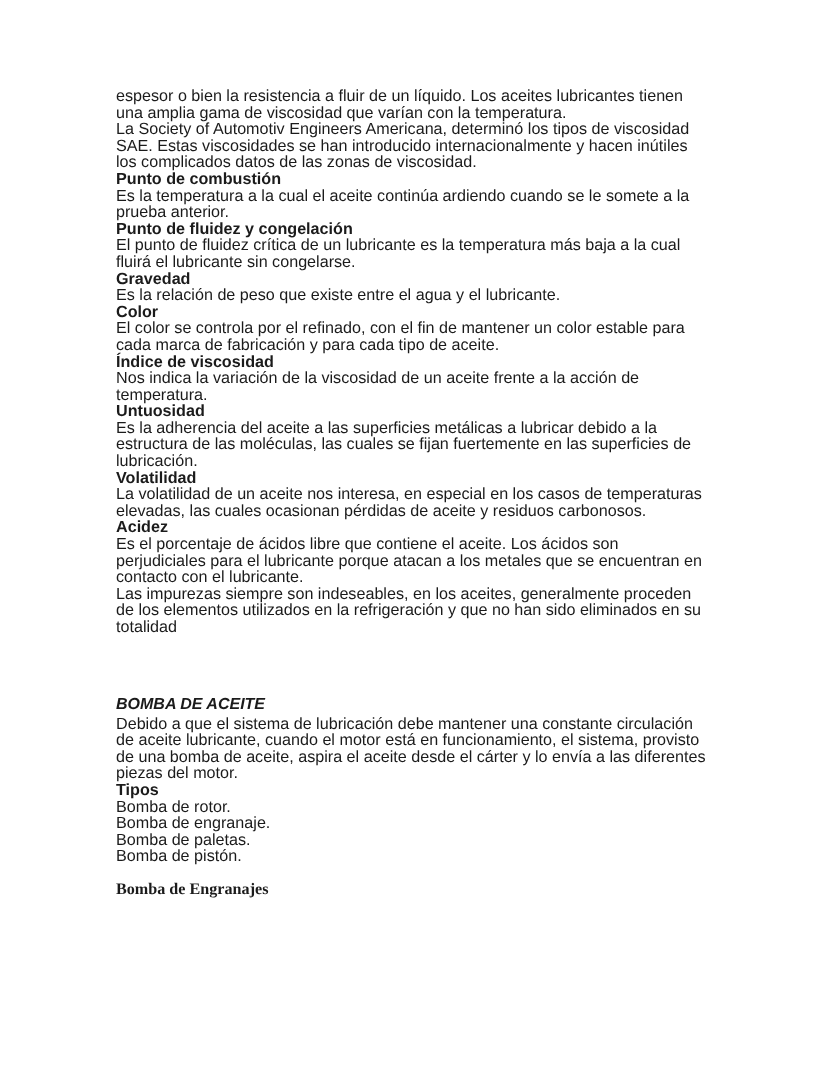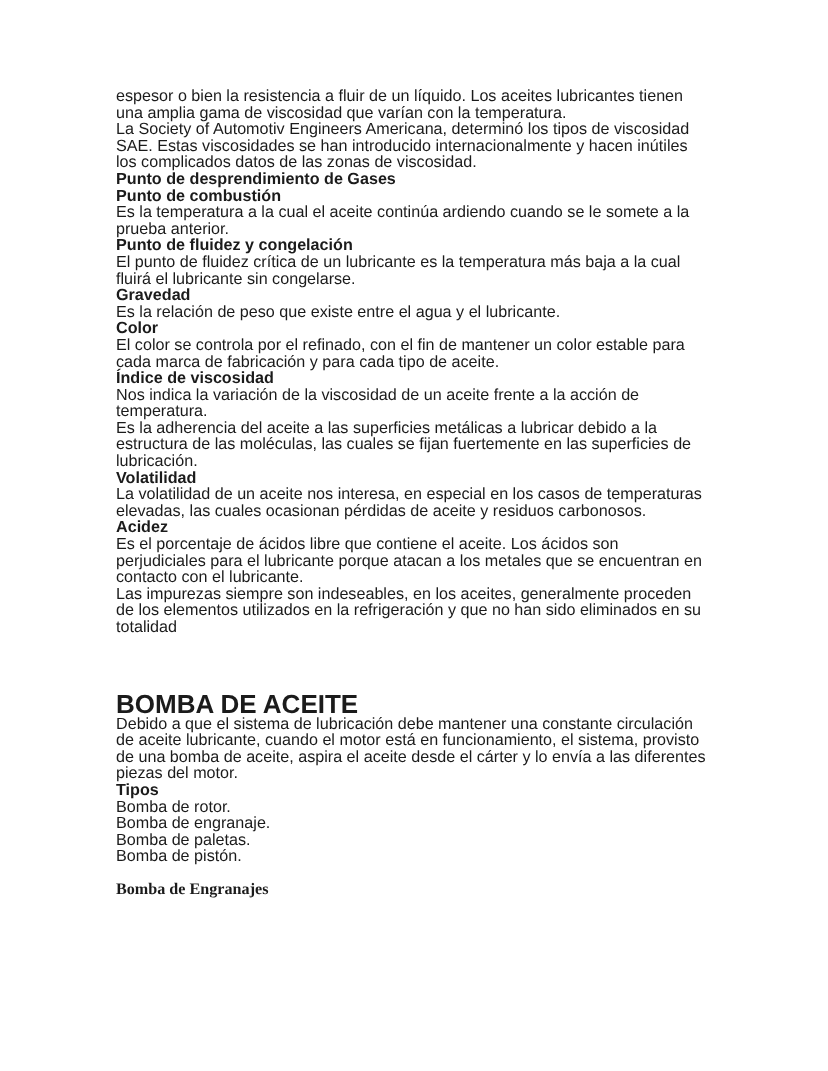--- a/index.html
+++ b/index.html
@@ -24,44 +24,45 @@
     line-height: 16.6px;
     color: #1b1b1b;
     text-rendering: geometricPrecision;
   }
   .content p { margin: 0; }
   .para { font-weight: normal; }
   .sub  { font-weight: bold; }
   .sub-spaced { margin-top: 17px !important; font-family: Liberation Serif, serif; }
   .h1 {
     font-weight: bold;
-    font-size: 26px;
+    font-size: 16px;
     line-height: 21px;
     margin-top: 58px !important;
     margin-bottom: 1px !important;
+    font-style: italic;
   }
 </style>
 </head>
 <body style="background: rgb(255, 255, 255);">
 
 <div class="page">
   <div class="content" id="doc-content" style="color: rgb(27, 27, 27);">
       <p class="para">espesor o bien la resistencia a fluir de un líquido. Los aceites lubricantes tienen una amplia gama de viscosidad que varían con la temperatura.</p>
       <p class="para">La Society of Automotiv Engineers Americana, determinó los tipos de viscosidad SAE. Estas viscosidades se han introducido internacionalmente y hacen inútiles los complicados datos de las zonas de viscosidad.</p>
-      <p class="sub">Punto de desprendimiento de Gases</p>
       <p class="sub">Punto de combustión</p>
       <p class="para">Es la temperatura a la cual el aceite continúa ardiendo cuando se le somete a la prueba anterior.</p>
       <p class="sub">Punto de fluidez y congelación</p>
       <p class="para">El punto de fluidez crítica de un lubricante es la temperatura más baja a la cual fluirá el lubricante sin congelarse.</p>
       <p class="sub">Gravedad</p>
       <p class="para">Es la relación de peso que existe entre el agua y el lubricante.</p>
       <p class="sub">Color</p>
       <p class="para">El color se controla por el refinado, con el fin de mantener un color estable para cada marca de fabricación y para cada tipo de aceite.</p>
       <p class="sub">Índice de viscosidad</p>
       <p class="para">Nos indica la variación de la viscosidad de un aceite frente a la acción de temperatura.</p>
+      <p class="sub">Untuosidad</p>
       <p class="para">Es la adherencia del aceite a las superficies metálicas a lubricar debido a la estructura de las moléculas, las cuales se fijan fuertemente en las superficies de lubricación.</p>
       <p class="sub">Volatilidad</p>
       <p class="para">La volatilidad de un aceite nos interesa, en especial en los casos de temperaturas elevadas, las cuales ocasionan pérdidas de aceite y residuos carbonosos.</p>
       <p class="sub">Acidez</p>
       <p class="para">Es el porcentaje de ácidos libre que contiene el aceite. Los ácidos son perjudiciales para el lubricante porque atacan a los metales que se encuentran en contacto con el lubricante.</p>
       <p class="para">Las impurezas siempre son indeseables, en los aceites, generalmente proceden de los elementos utilizados en la refrigeración y que no han sido eliminados en su totalidad</p>
       <p class="h1">BOMBA DE ACEITE</p>
       <p class="para">Debido a que el sistema de lubricación debe mantener una constante circulación de aceite lubricante, cuando el motor está en funcionamiento, el sistema, provisto de una bomba de aceite, aspira el aceite desde el cárter y lo envía a las diferentes piezas del motor.</p>
       <p class="sub">Tipos</p>
       <p class="para">Bomba de rotor.</p>

